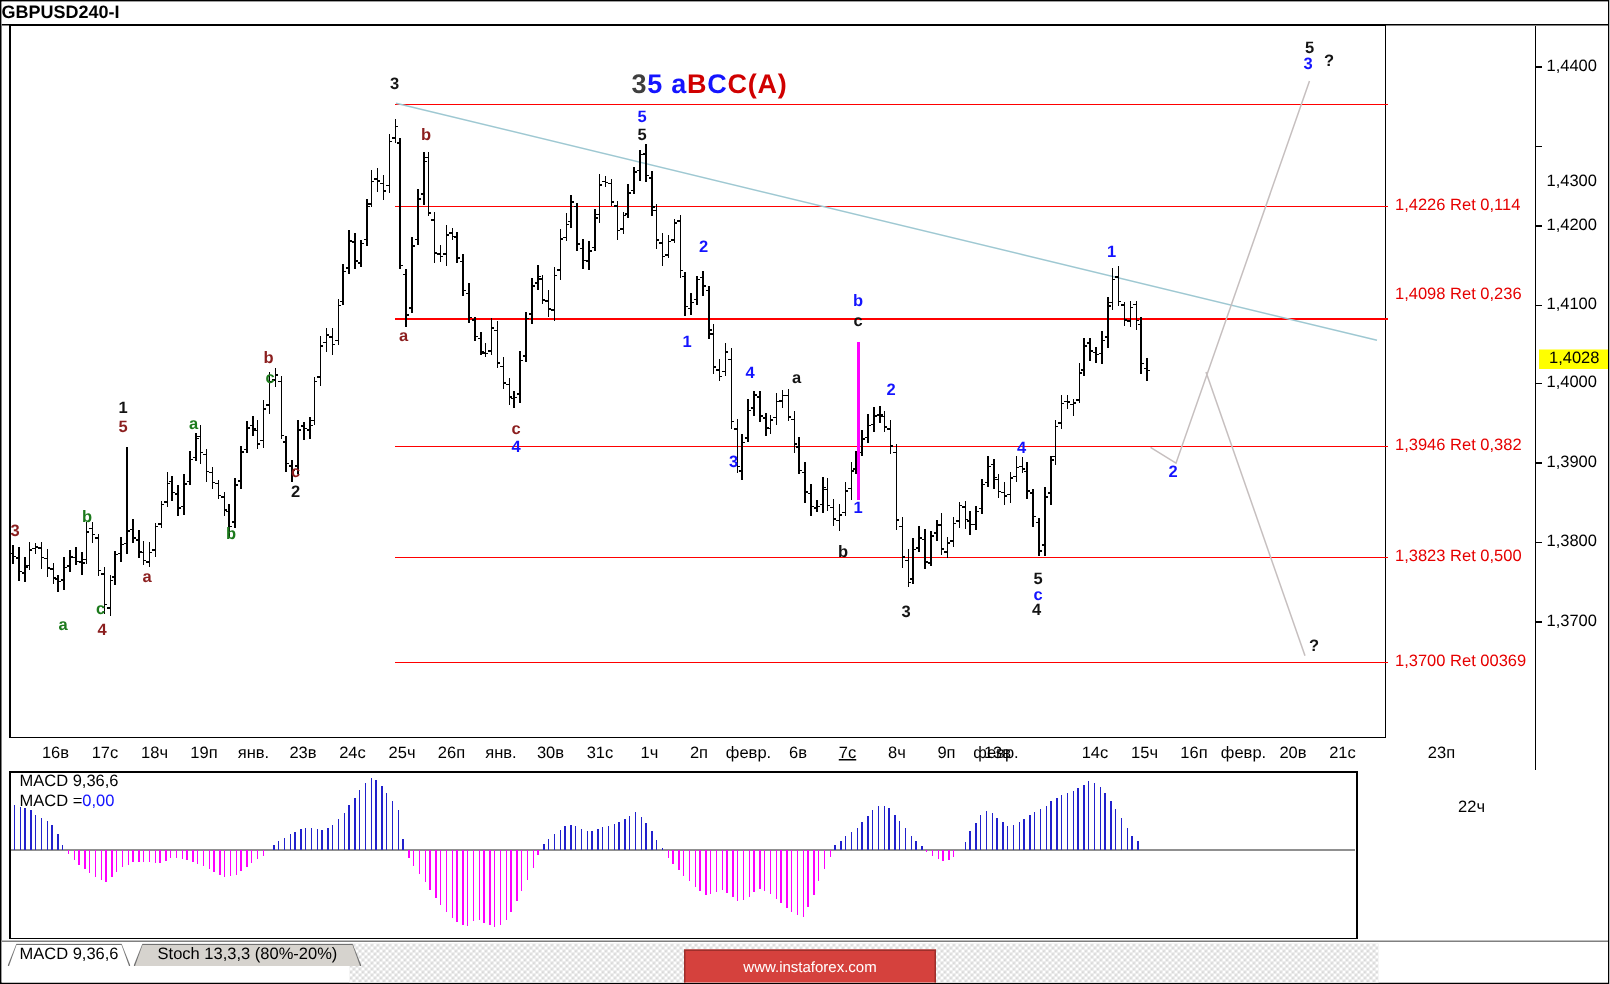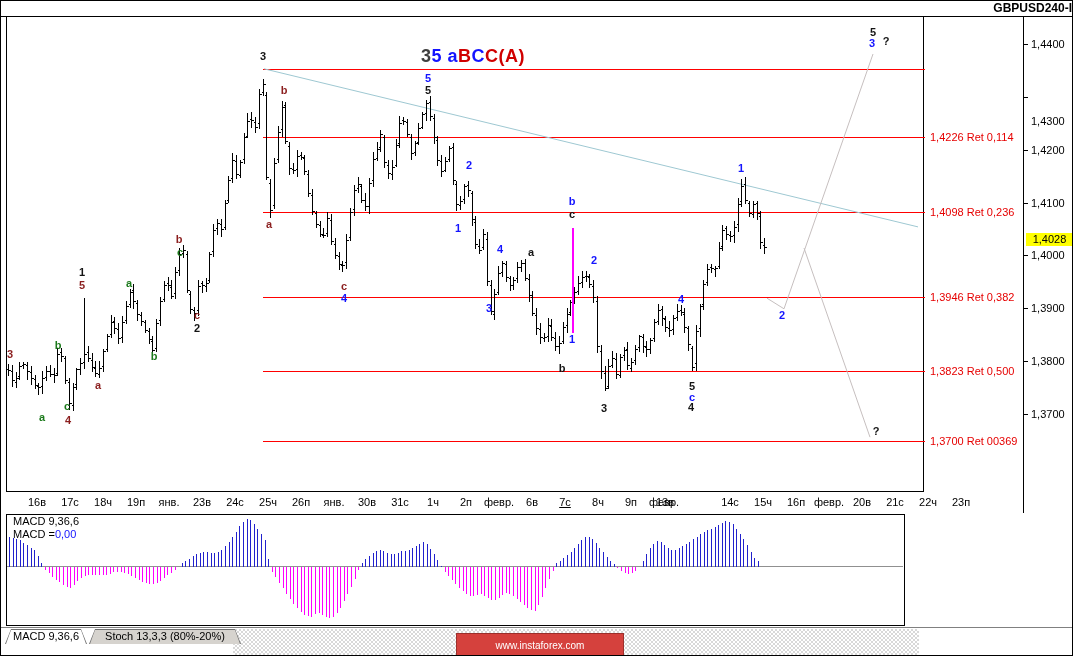--- a/index.html
+++ b/index.html
@@ -1,17 +1,17 @@
 <!DOCTYPE html>
 <html><head>
 <meta charset="utf-8">
 <style>
   html,body{margin:0;padding:0;background:#fff;}
   .screen{position:relative;width:1073px;height:656px;background:#fff;border:1px solid #000;box-sizing:border-box;font-family:"Liberation Sans",sans-serif;overflow:hidden;}
-  .titlebar{position:absolute;left:0;top:0;width:100%;height:15px;border-bottom:1px solid #000;text-align:right;font-size:12px;font-weight:bold;line-height:14px;background:#fff;}
+  .titlebar{position:absolute;left:0;top:0;width:100%;height:15px;border-bottom:1px solid #000;text-align:left;font-size:12px;font-weight:bold;line-height:14px;background:#fff;}
   #gfx{position:absolute;left:0;top:0;}
   #overlay{position:absolute;left:0;top:0;width:1073px;height:656px;pointer-events:none;}
   .ylbl{position:absolute;left:1030px;font-size:11px;line-height:12px;white-space:nowrap;color:#000;}
   .xlbl{position:absolute;top:495px;transform:translateX(-50%);font-size:11px;white-space:nowrap;color:#000;}
   .fiblbl{position:absolute;left:929px;font-size:11px;font-weight:normal;color:#e60000;white-space:nowrap;}
   .wlbl{position:absolute;transform:translate(-50%,-50%);font-size:11px;font-weight:bold;white-space:nowrap;}
   .ann{position:absolute;font-size:18px;font-weight:bold;letter-spacing:.5px;white-space:nowrap;}
   .pricetag{position:absolute;left:1025px;top:232px;width:47px;height:13px;background:#ffff00;color:#000;font-size:11px;line-height:13px;text-align:center;}
   .macdtxt{position:absolute;left:12px;font-size:11px;line-height:13px;color:#000;}
   .bottombar{position:absolute;left:0;top:626px;width:1073px;height:30px;background:#fff;border-top:1px solid #808080;}
@@ -891,24 +891,24 @@
       <div class="xlbl" style="left: 597px;">8ч</div>
       <div class="xlbl" style="left: 630px;">9п</div>
       <div class="xlbl" style="left: 663px;">февр.</div>
       <div class="xlbl" style="left: 664px;">13в</div>
       <div class="xlbl" style="left: 729px;">14с</div>
       <div class="xlbl" style="left: 762px;">15ч</div>
       <div class="xlbl" style="left: 795px;">16п</div>
       <div class="xlbl" style="left: 828px;">февр.</div>
       <div class="xlbl" style="left: 861px;">20в</div>
       <div class="xlbl" style="left: 894px;">21с</div>
-      <div class="xlbl" style="left: 927px;">22ч</div>
+      <div class="xlbl" style="left: 980px; margin-top: 36px;">22ч</div>
       <div class="xlbl" style="left: 960px;">23п</div>
       <div class="fiblbl" style="top: 130px; color: rgb(230, 0, 0);">1,4226 Ret 0,114</div>
-      <div class="fiblbl" style="top: 205px; color: rgb(230, 0, 0);">1,4098 Ret 0,236</div>
+      <div class="fiblbl" style="top: 189px; color: rgb(230, 0, 0);">1,4098 Ret 0,236</div>
       <div class="fiblbl" style="top: 290px; color: rgb(230, 0, 0);">1,3946 Ret 0,382</div>
       <div class="fiblbl" style="top: 364px; color: rgb(230, 0, 0);">1,3823 Ret 0,500</div>
       <div class="fiblbl" style="top: 434px; color: rgb(230, 0, 0);">1,3700 Ret 00369</div>
       <div class="wlbl" style="left: 9px; top: 353px; color: rgb(139, 30, 30);">3</div>
       <div class="wlbl" style="left: 41px; top: 416px; color: rgb(28, 122, 28);">a</div>
       <div class="wlbl" style="left: 57px; top: 344px; color: rgb(28, 122, 28);">b</div>
       <div class="wlbl" style="left: 66px; top: 405px; color: rgb(28, 122, 28);">c</div>
       <div class="wlbl" style="left: 67px; top: 419px; color: rgb(139, 30, 30);">4</div>
       <div class="wlbl" style="left: 81px; top: 271px; color: rgb(20, 20, 20);">1</div>
       <div class="wlbl" style="left: 81px; top: 284px; color: rgb(139, 30, 30);">5</div>

